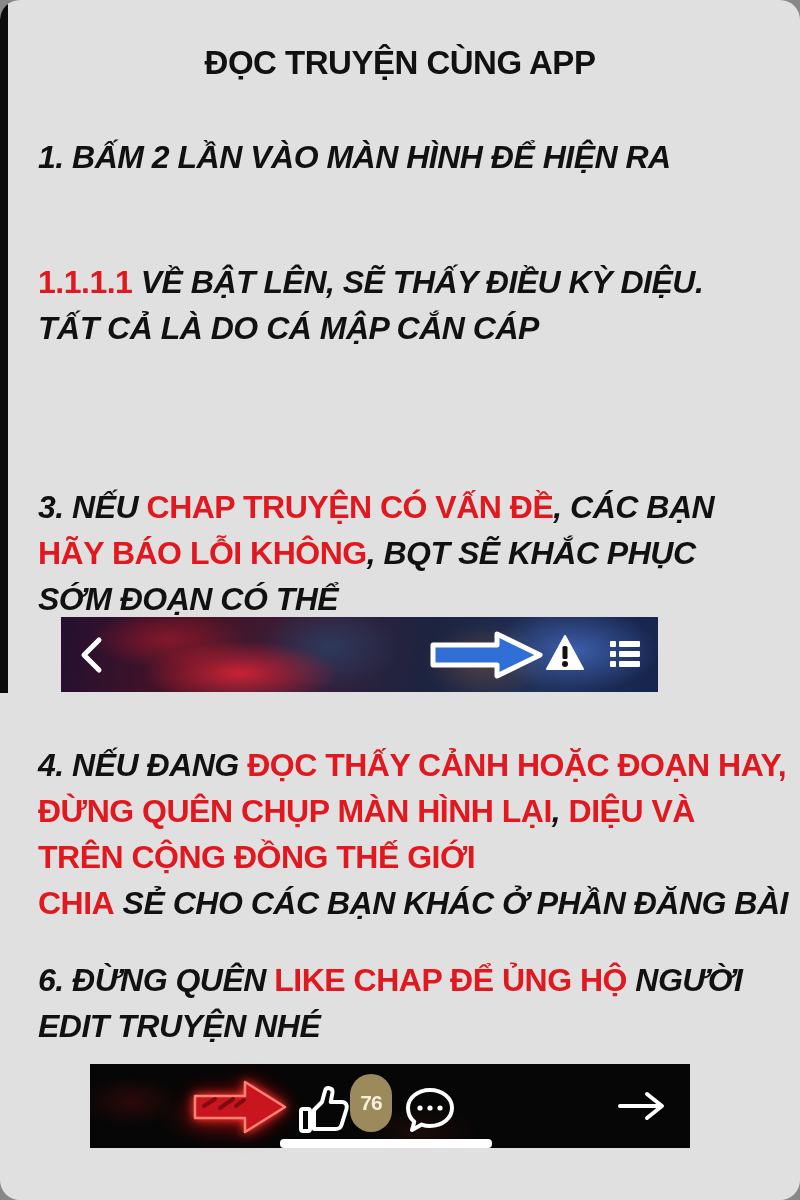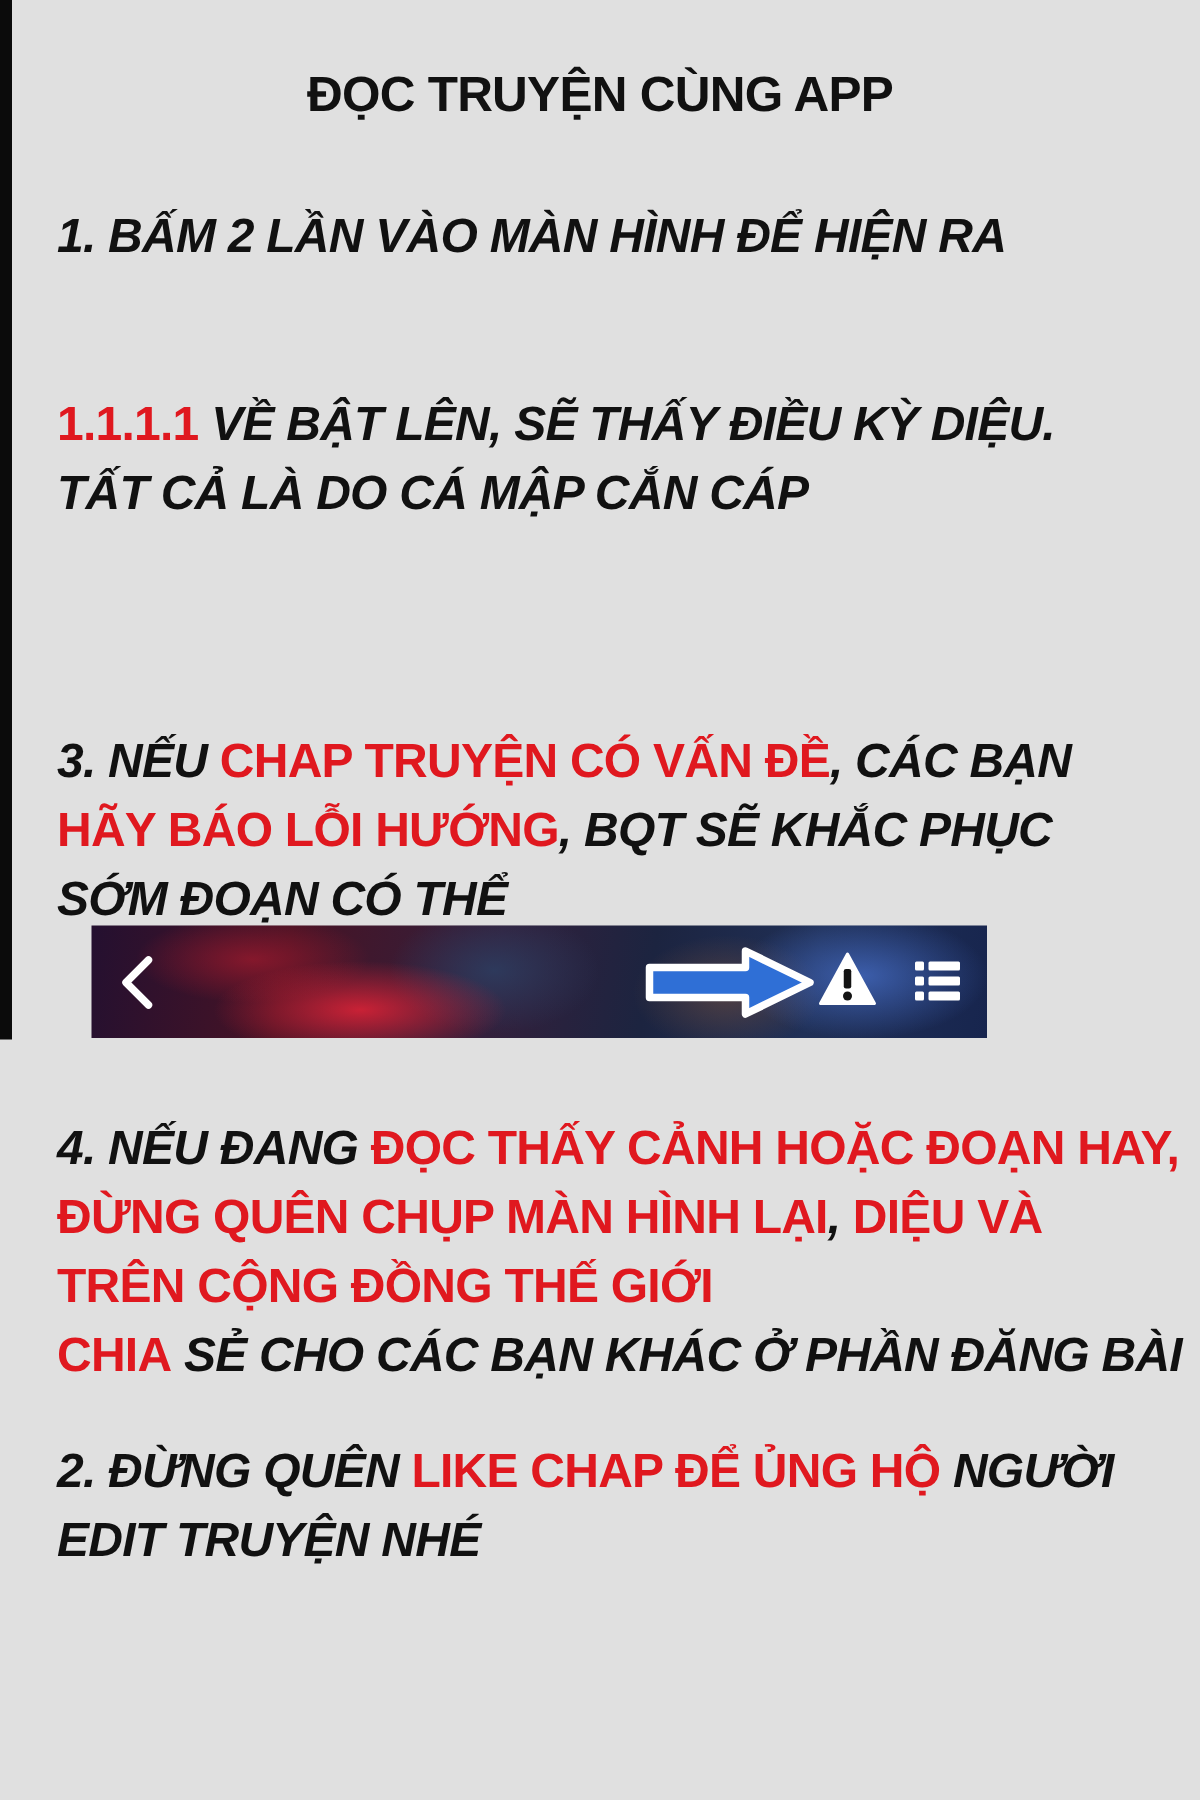--- a/index.html
+++ b/index.html
@@ -5,20 +5,21 @@
   :root{
     --bg:#e0e0e0; --ink:#111111; --red:#e0181f;
     --blue:#2f6fd6; --redArrow:#c9151d; --badge:#9d8a5c; --barBlack:#070606;
   }
   *{margin:0;padding:0;box-sizing:border-box;}
   html,body{background:#888;}
   .page{
     position:relative;width:800px;height:1200px;background:var(--bg);
     overflow:hidden;font-family:"Liberation Sans",sans-serif;font-weight:700;
     margin:0 auto;
+    border-radius:20px;
   }
   .left-edge{position:absolute;left:0;top:0;width:8px;height:693px;background:#0b0b0b;}
   .page-title{
     position:absolute;top:44px;left:0;width:100%;text-align:center;
     font-size:33px;color:var(--ink);letter-spacing:-0.5px;
   }
   .item{position:absolute;left:38px;right:20px;}
   .item-1{top:134px;} .item-2{top:259px;} .item-3{top:484px;}
   .item-4{top:742px;} .item-5{top:957px;}
   .line{font-size:32px;line-height:46px;letter-spacing:-0.5px;white-space:nowrap;color:var(--ink);}
@@ -81,31 +82,31 @@
 
   <div class="item item-1">
       <div class="line"><span class="blk">1. BẤM 2 LẦN VÀO MÀN HÌNH ĐỂ HIỆN RA</span></div>
     </div>
   <div class="item item-2">
       <div class="line"><span class="red">1.1.1.1</span><span class="blk"> VỀ BẬT LÊN, SẼ THẤY ĐIỀU KỲ DIỆU.</span></div>
       <div class="line"><span class="blk">TẤT CẢ LÀ DO CÁ MẬP CẮN CÁP</span></div>
     </div>
   <div class="item item-3">
       <div class="line"><span class="blk">3. NẾU </span><span class="red">CHAP TRUYỆN CÓ VẤN ĐỀ</span><span class="blk">, CÁC BẠN</span></div>
-      <div class="line"><span class="red">HÃY BÁO LỖI HƯỚNG</span><span class="blk">, BQT SẼ KHẮC PHỤC</span></div>
+      <div class="line"><span class="red">HÃY BÁO LỖI KHÔNG</span><span class="blk">, BQT SẼ KHẮC PHỤC</span></div>
       <div class="line"><span class="blk">SỚM ĐOẠN CÓ THỂ</span></div>
     </div>
   <div class="item item-4">
       <div class="line"><span class="blk">4. NẾU ĐANG </span><span class="red">ĐỌC THẤY CẢNH HOẶC ĐOẠN HAY,</span></div>
       <div class="line"><span class="red">ĐỪNG QUÊN CHỤP MÀN HÌNH LẠI</span><span class="blk">, </span><span class="red">DIỆU VÀ</span></div>
       <div class="line"><span class="red">TRÊN CỘNG ĐỒNG THẾ GIỚI</span></div>
       <div class="line"><span class="red">CHIA</span><span class="blk"> SẺ CHO CÁC BẠN KHÁC Ở PHẦN ĐĂNG BÀI</span></div>
     </div>
   <div class="item item-5">
-      <div class="line"><span class="blk">2. ĐỪNG QUÊN </span><span class="red">LIKE CHAP ĐỂ ỦNG HỘ</span><span class="blk"> NGƯỜI</span></div>
+      <div class="line"><span class="blk">6. ĐỪNG QUÊN </span><span class="red">LIKE CHAP ĐỂ ỦNG HỘ</span><span class="blk"> NGƯỜI</span></div>
       <div class="line"><span class="blk">EDIT TRUYỆN NHÉ</span></div>
     </div>
 
   <div class="chapter-shot">
     <svg class="chev" width="24" height="38" viewBox="0 0 24 38">
       <polyline points="20,4 5,19 20,34" fill="none" stroke="#fff" stroke-width="5" stroke-linecap="round" stroke-linejoin="round"></polyline>
     </svg>
     <svg class="blue-arrow" width="116" height="54" viewBox="0 0 116 54">
       <path d="M4 17 H68 V6 L111 27 L68 48 V37 H4 Z" fill="var(--blue)" stroke="#fff" stroke-width="5" stroke-linejoin="round"></path>
     </svg>
@@ -117,14 +118,37 @@
     <svg class="list-ic" width="30" height="30" viewBox="0 0 30 30">
       <rect x="0" y="2" width="6" height="6" rx="1" fill="#fff"></rect>
         <rect x="9" y="2" width="21" height="6" rx="1" fill="#fff"></rect>
       <rect x="0" y="12" width="6" height="6" rx="1" fill="#fff"></rect>
         <rect x="9" y="12" width="21" height="6" rx="1" fill="#fff"></rect>
       <rect x="0" y="22" width="6" height="6" rx="1" fill="#fff"></rect>
         <rect x="9" y="22" width="21" height="6" rx="1" fill="#fff"></rect>
     </svg>
   </div>
 
+  <div class="bottom-shot">
+    <svg class="red-arrow" width="100" height="62" viewBox="0 0 100 62">
+      <path d="M5 20 H55 V6 L95 31 L55 56 V42 H5 Z" fill="var(--redArrow)" stroke="#ff8374" stroke-width="2.5" stroke-linejoin="round"></path>
+      <path d="M14 30 l11 -7 M30 32 l13 -9 M46 30 l8 -6" stroke="#7e0b10" stroke-width="4" fill="none" stroke-linecap="round"></path>
+    </svg>
+    <svg class="thumb" width="52" height="52" viewBox="0 0 52 52">
+      <rect x="3" y="25" width="9" height="22" rx="2" fill="none" stroke="#fff" stroke-width="4"></rect>
+      <path d="M16 45 V26 l8 -8 3 -11 c1.2 -4.5 8 -3.5 7.5 1.5 l-1.8 9.5 h11 c4 0 6 3.5 4.8 7 l-5 16 c-1 3 -3 4 -6 4 z" fill="none" stroke="#fff" stroke-width="4" stroke-linejoin="round"></path>
+    </svg>
+    <div class="like-badge">
+      <span>76</span>
+    </div>
+    <svg class="bubble" width="52" height="50" viewBox="0 0 52 50">
+      <path d="M26 4 c12.5 0 22 8 22 18 s-9.5 18 -22 18 c-3 0 -5.8 -0.5 -8.3 -1.4 L8 44 l2.3 -8.2 C6.4 32.5 4 27.6 4 22 4 12 13.5 4 26 4 Z" fill="none" stroke="#fff" stroke-width="4" stroke-linejoin="round"></path>
+      <circle cx="16" cy="22" r="2.6" fill="#fff"></circle>
+        <circle cx="26" cy="22" r="2.6" fill="#fff"></circle>
+        <circle cx="36" cy="22" r="2.6" fill="#fff"></circle>
+    </svg>
+    <svg class="next-arrow" width="48" height="32" viewBox="0 0 48 32">
+      <path d="M2 16 H42 M29 4 L44 16 L29 28" fill="none" stroke="#fff" stroke-width="4" stroke-linecap="round" stroke-linejoin="round"></path>
+    </svg>
+    <div class="home-strip"></div>
+  </div>
 
 </div>
 
 </body></html>

